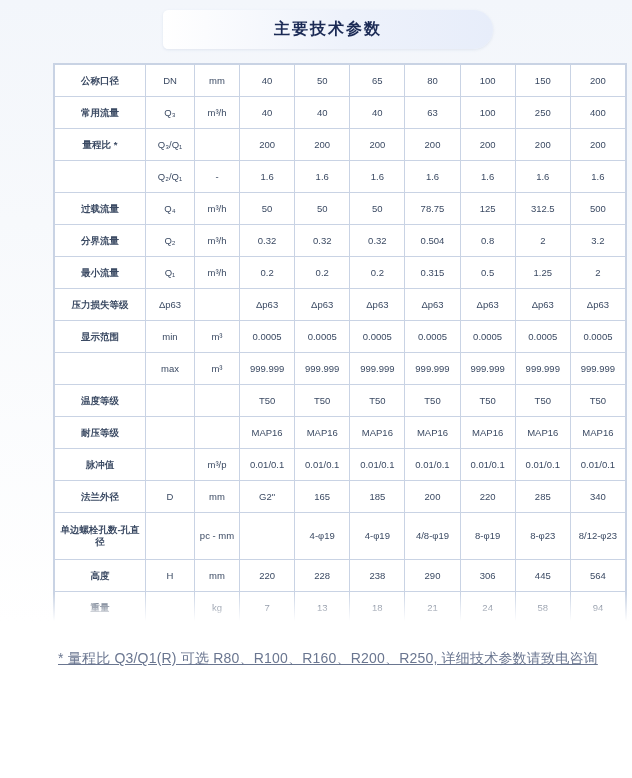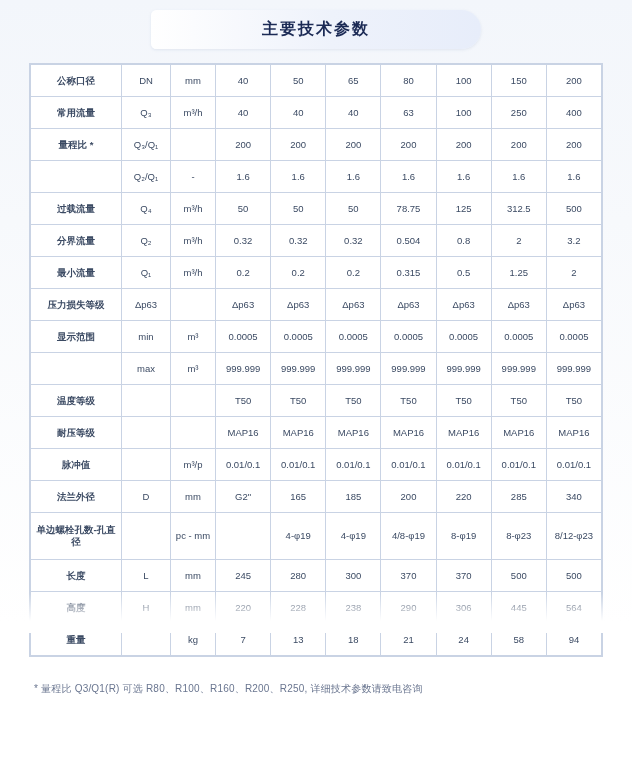--- a/index.html
+++ b/index.html
@@ -12,20 +12,21 @@
     background: #ffffff;
     font-family: "Liberation Sans", sans-serif;
     overflow: hidden;
   }
   .page {
     position: relative;
     width: 632px;
     height: 633px;
     background: linear-gradient(180deg, #f3f6fb 0%, #f7f9fc 35%, #ffffff 100%);
     box-sizing: border-box;
+    padding-left: 24px;
   }
   .title-wrap {
     position: relative;
     height: 58px;
     display: flex;
     align-items: center;
     justify-content: center;
   }
   .title-pill {
     position: relative;
@@ -82,23 +83,24 @@
     margin-top: 28px;
   }
   td.val {
     color: #3b4a63;
   }
   tr.tall td {
     height: 44px;
   }
   .footnote {
     padding: 26px 34px 0 34px;
-    font-size: 10px;
+    font-size: 14px;
     color: #6a7690;
     letter-spacing: 0.2px;
+    text-decoration: underline;
   }
   .bottom-fade {
     position: absolute;
     left: 0;
     right: 0;
     bottom: 0;
     height: 40px;
     background: linear-gradient(180deg, rgba(255,255,255,0) 0%, #ffffff 70%);
     pointer-events: none;
   }
@@ -291,32 +293,20 @@
             <td class="unit">pc - mm</td>
             <td class="val"></td>
             <td class="val">4-φ19</td>
             <td class="val">4-φ19</td>
             <td class="val">4/8-φ19</td>
             <td class="val">8-φ19</td>
             <td class="val">8-φ23</td>
             <td class="val">8/12-φ23</td>
           </tr>
           <tr>
-            <td class="lbl">长度</td>
-            <td class="sym">L</td>
-            <td class="unit">mm</td>
-            <td class="val">245</td>
-            <td class="val">280</td>
-            <td class="val">300</td>
-            <td class="val">370</td>
-            <td class="val">370</td>
-            <td class="val">500</td>
-            <td class="val">500</td>
-          </tr>
-          <tr>
             <td class="lbl">高度</td>
             <td class="sym">H</td>
             <td class="unit">mm</td>
             <td class="val">220</td>
             <td class="val">228</td>
             <td class="val">238</td>
             <td class="val">290</td>
             <td class="val">306</td>
             <td class="val">445</td>
             <td class="val">564</td>

